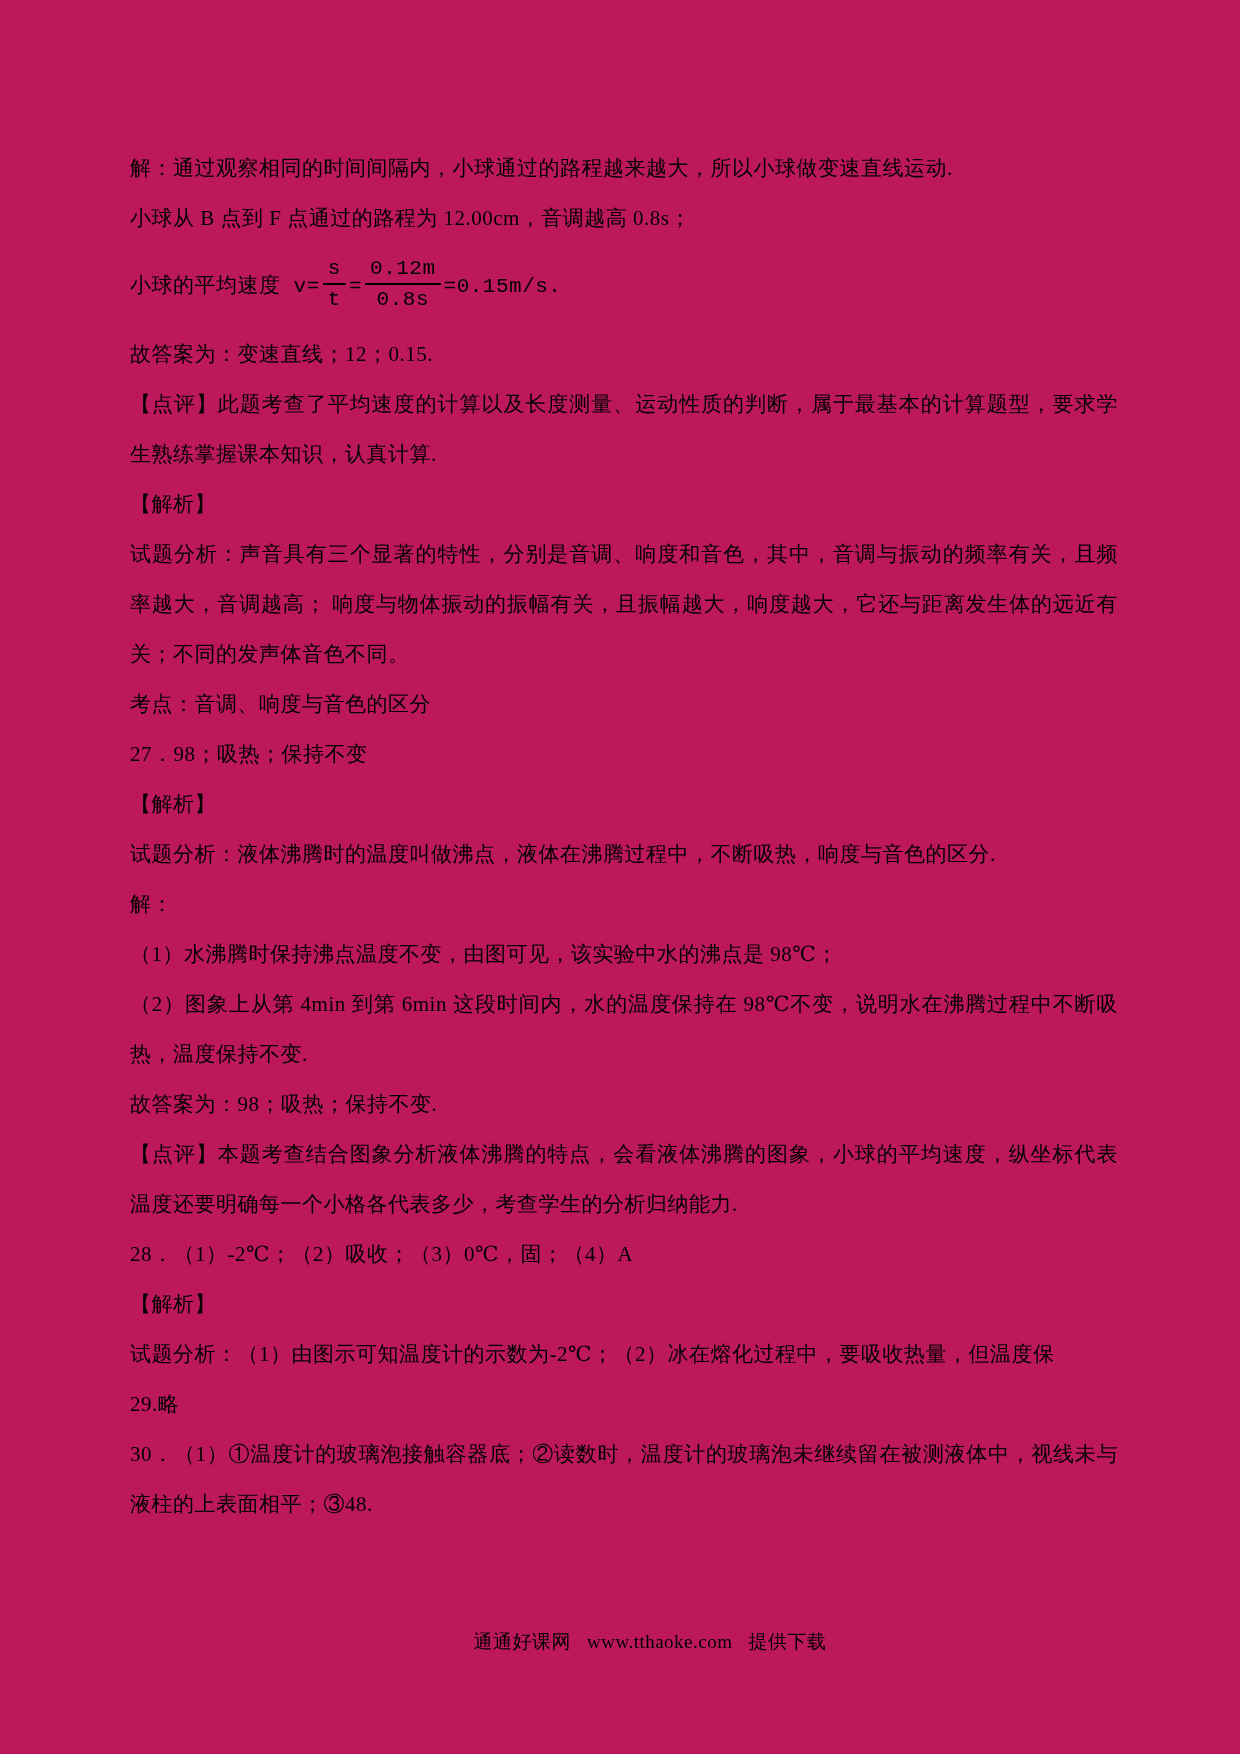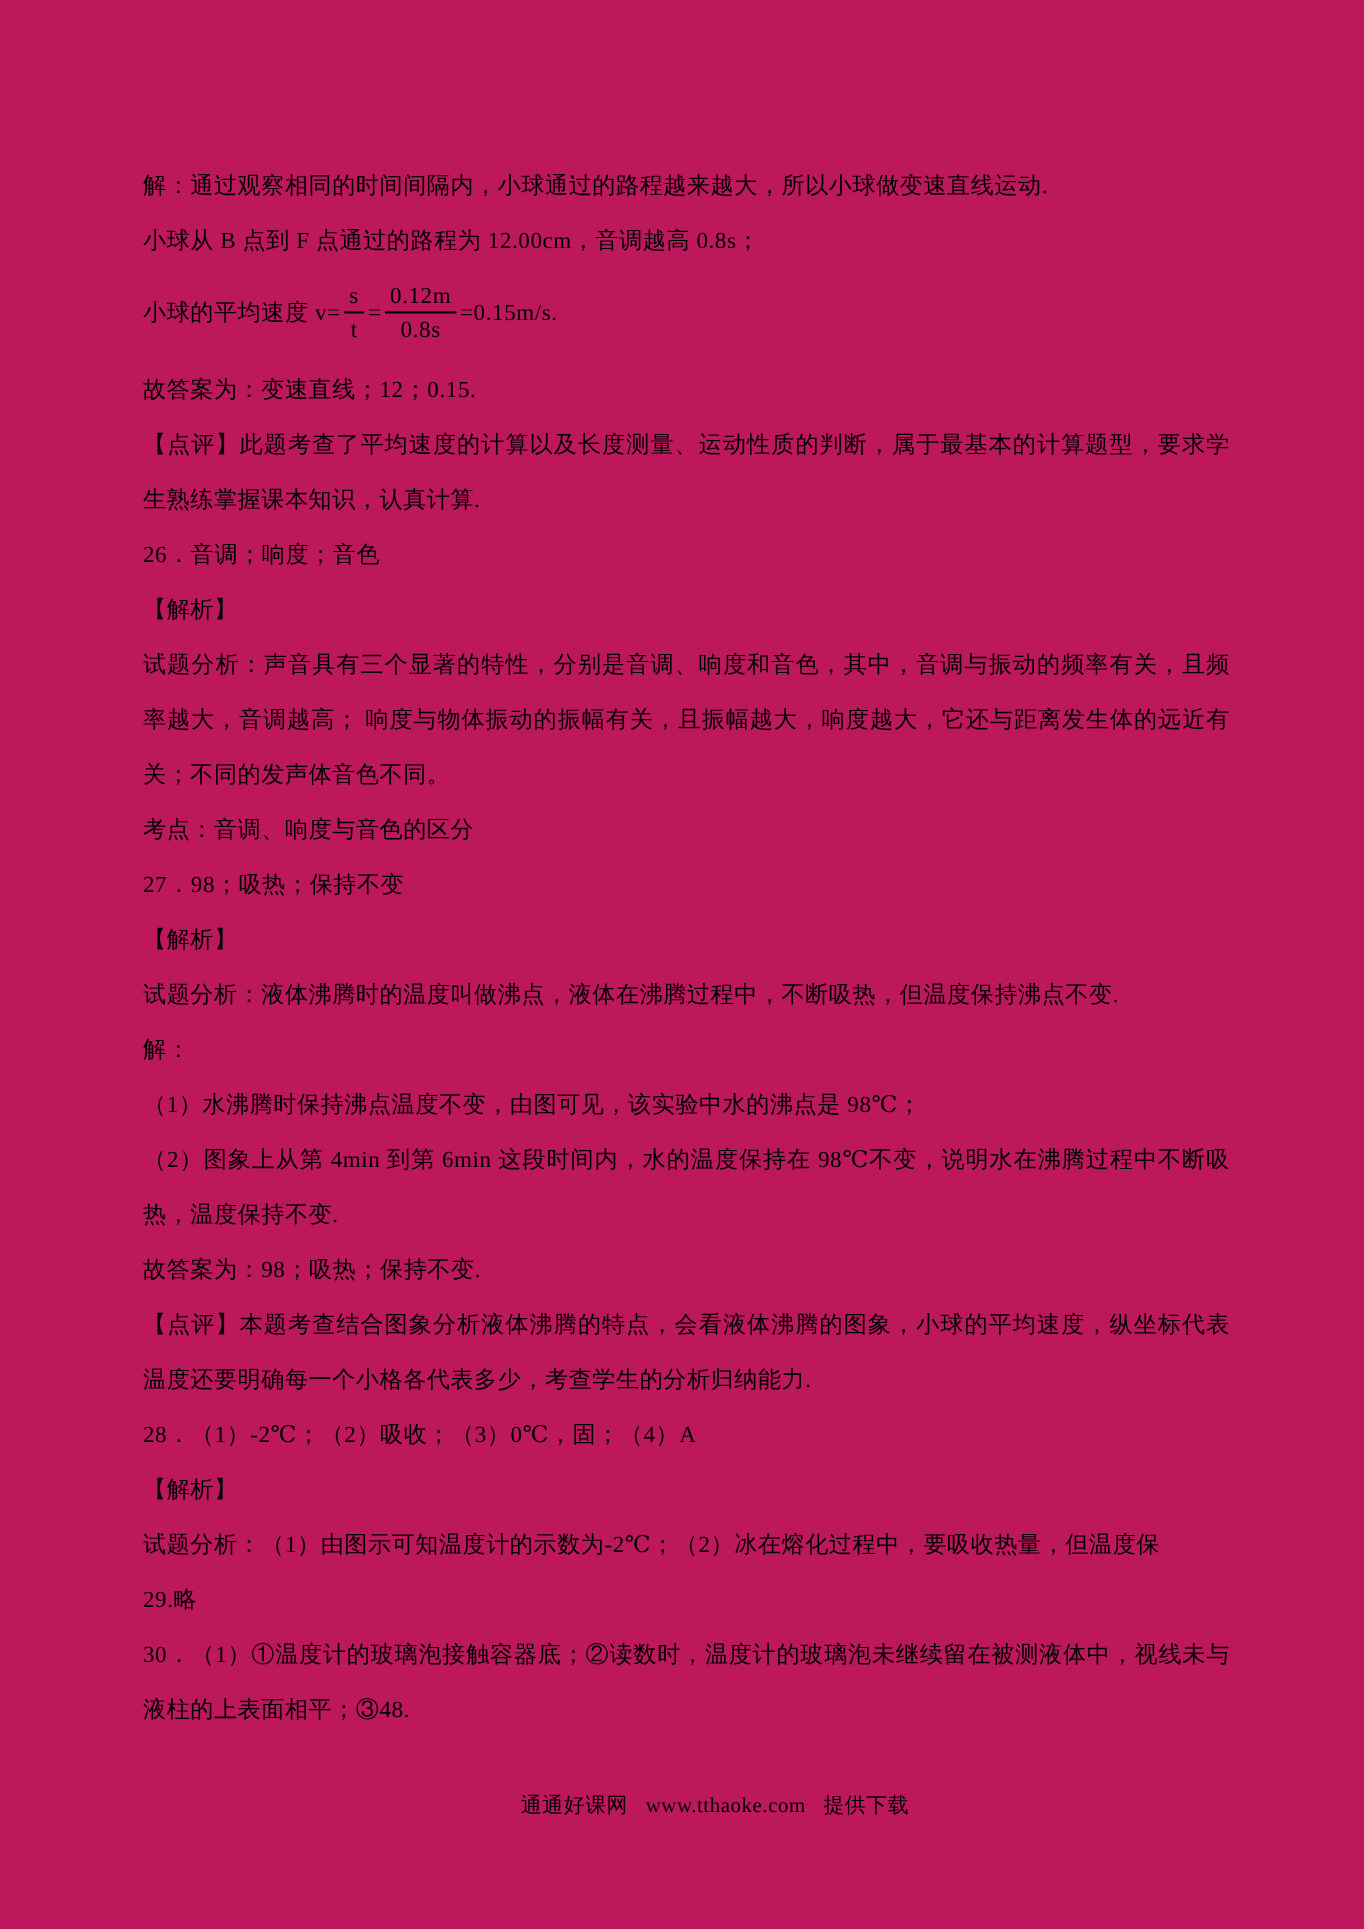--- a/index.html
+++ b/index.html
@@ -20,20 +20,21 @@
     font-size: 21px;
     line-height: 50px;
     text-align: justify;
     text-justify: inter-ideograph;
     letter-spacing: 0.5px;
   }
   .content p { margin: 0; }
   .formula-line {
     padding: 14px 0;
     text-align: left;
+    font-family: Liberation Mono, monospace;
   }
   .frac {
     display: inline-block;
     vertical-align: middle;
     text-align: center;
     margin: 0 3px;
     line-height: normal;
     position: relative;
     top: -2px;
   }
@@ -69,27 +70,26 @@
   <div class="content">
     <p>解：通过观察相同的时间间隔内，小球通过的路程越来越大，所以小球做变速直线运动.</p>
     <p>小球从 B 点到 F 点通过的路程为 12.00cm，音调越高 0.8s；</p>
 
     <div class="formula-line">
       <span>小球的平均速度 v=</span><span class="frac"><span class="num">s</span><span class="den">t</span></span><span>=</span><span class="frac"><span class="num">0.12m</span><span class="den">0.8s</span></span><span>=0.15m/s.</span>
     </div>
 
     <p>故答案为：变速直线；12；0.15.</p>
     <p>【点评】此题考查了平均速度的计算以及长度测量、运动性质的判断，属于最基本的计算题型，要求学生熟练掌握课本知识，认真计算.</p>
-    <p>26．音调；响度；音色</p>
     <p>【解析】</p>
     <p>试题分析：声音具有三个显著的特性，分别是音调、响度和音色，其中，音调与振动的频率有关，且频率越大，音调越高； 响度与物体振动的振幅有关，且振幅越大，响度越大，它还与距离发生体的远近有关；不同的发声体音色不同。</p>
     <p>考点：音调、响度与音色的区分</p>
     <p>27．98；吸热；保持不变</p>
     <p>【解析】</p>
-    <p>试题分析：液体沸腾时的温度叫做沸点，液体在沸腾过程中，不断吸热，但温度保持沸点不变.</p>
+    <p>试题分析：液体沸腾时的温度叫做沸点，液体在沸腾过程中，不断吸热，响度与音色的区分.</p>
     <p>解：</p>
     <p>（1）水沸腾时保持沸点温度不变，由图可见，该实验中水的沸点是 98℃；</p>
     <p>（2）图象上从第 4min 到第 6min 这段时间内，水的温度保持在 98℃不变，说明水在沸腾过程中不断吸热，温度保持不变.</p>
     <p>故答案为：98；吸热；保持不变.</p>
     <p>【点评】本题考查结合图象分析液体沸腾的特点，会看液体沸腾的图象，小球的平均速度，纵坐标代表温度还要明确每一个小格各代表多少，考查学生的分析归纳能力.</p>
     <p>28．（1）-2℃；（2）吸收；（3）0℃，固；（4）A</p>
     <p>【解析】</p>
     <p>试题分析：（1）由图示可知温度计的示数为-2℃；（2）冰在熔化过程中，要吸收热量，但温度保</p>
     <p>29.略</p>
     <p>30．（1）①温度计的玻璃泡接触容器底；②读数时，温度计的玻璃泡未继续留在被测液体中，视线未与液柱的上表面相平；③48.</p>

